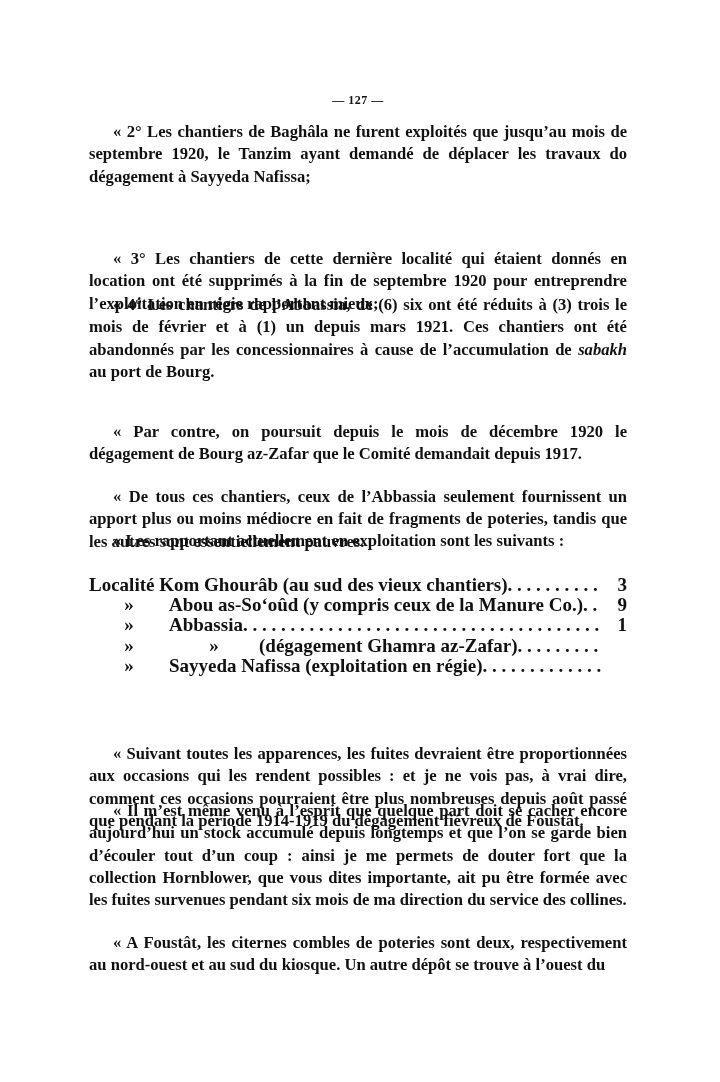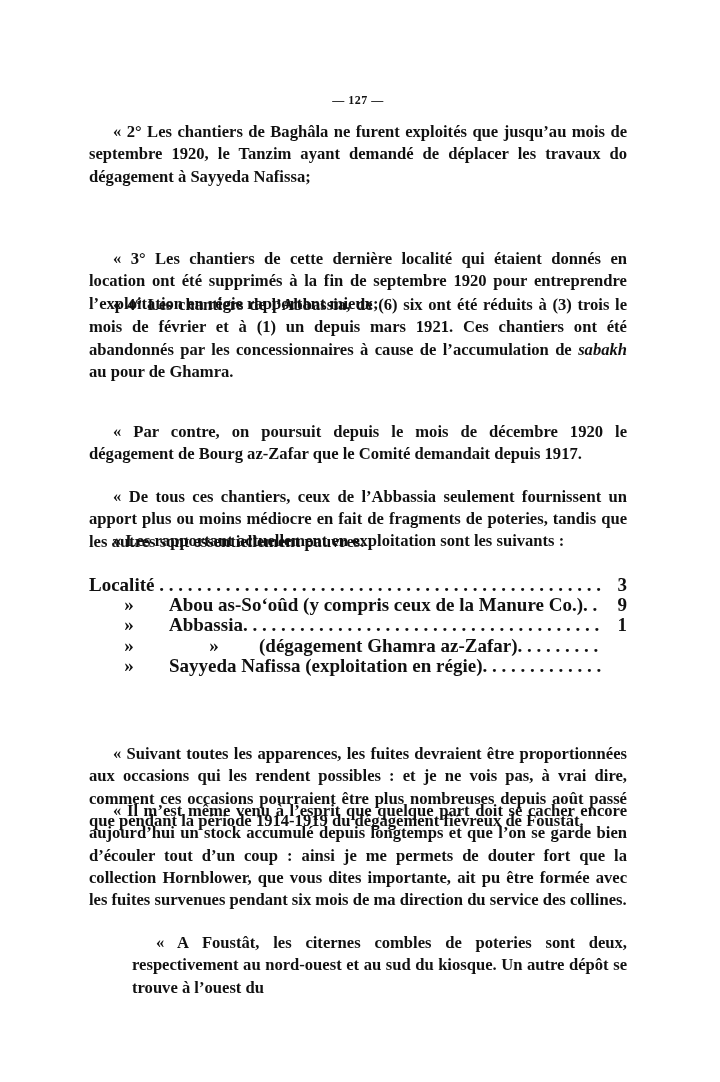--- a/index.html
+++ b/index.html
@@ -25,38 +25,38 @@
   #p5 { position: absolute; top: 486px; }
   #p6 { position: absolute; top: 530px; }
   .list { position: absolute; top: 575px; left: 0; width: 538px; font-size: 19px; line-height: 20.2px; }
   .list-row { display: flex; align-items: baseline; white-space: nowrap; }
   .ditto { display: inline-block; width: 85px; text-align: center; }
   .lead { flex: 1; overflow: hidden; letter-spacing: 2px; white-space: nowrap; }
   .lead::after { content: ". . . . . . . . . . . . . . . . . . . . . . . . . . . . . . . . . . . . . . . . . . . . . . . . . . . . . . . . . ."; letter-spacing: 0; }
   .count { width: 26px; text-align: right; }
   #p7 { position: absolute; top: 711px; margin-top: 32px; }
   #p8 { position: absolute; top: 800px; }
-  #p9 { position: absolute; top: 932px; margin-left: 43px; }
+  #p9 { position: absolute; top: 932px; }
 </style>
 </head>
 <body>
 
 <div class="page">
   <div class="pagenum">— 127 —</div>
 
   <p class="para" id="p1">« 2° Les chantiers de Baghâla ne furent exploités que jusqu’au mois de septembre 1920, le Tanzim ayant demandé de déplacer les travaux do dégagement à Sayyeda Nafissa;</p>
   <p class="para" id="p2">« 3° Les chantiers de cette dernière localité qui étaient donnés en location ont été supprimés à la fin de septembre 1920 pour entreprendre l’exploitation en régie rapportant mieux;</p>
-  <p class="para" id="p3"><span>« 4° Les chantiers de l’Abbassia, de (6) six ont été réduits à (3) trois le mois de février et à (1) un depuis mars 1921. Ces chantiers ont été abandonnés par les concessionnaires à cause de l’accumulation de</span> <i>sabakh</i><span> au pour de Ghamra.</span></p>
+  <p class="para" id="p3"><span>« 4° Les chantiers de l’Abbassia, de (6) six ont été réduits à (3) trois le mois de février et à (1) un depuis mars 1921. Ces chantiers ont été abandonnés par les concessionnaires à cause de l’accumulation de</span> <i>sabakh</i><span> au port de Bourg.</span></p>
   <p class="para" id="p4">« Par contre, on poursuit depuis le mois de décembre 1920 le dégagement de Bourg az-Zafar que le Comité demandait depuis 1917.</p>
   <p class="para" id="p5">« De tous ces chantiers, ceux de l’Abbassia seulement fournissent un apport plus ou moins médiocre en fait de fragments de poteries, tandis que les autres sont essentiellement pauvres.</p>
   <p class="para" id="p6">« Les rapportant actuellement en exploitation sont les suivants :</p>
 
   <div class="list">
     <div class="list-row">
-      <span>Localité</span>&nbsp;
+      <span>Localité</span>&nbsp;<span>Kom Ghourâb (au sud des vieux chantiers)</span>
       <span class="lead"></span>
       <span class="count">3</span>
     </div>
     <div class="list-row">
       <span class="ditto" style="width:80px">»</span>
         <span>Abou as-So‘oûd (y compris ceux de la Manure Co.)</span>
       <span class="lead"></span>
       <span class="count">9</span>
     </div>
     <div class="list-row">

